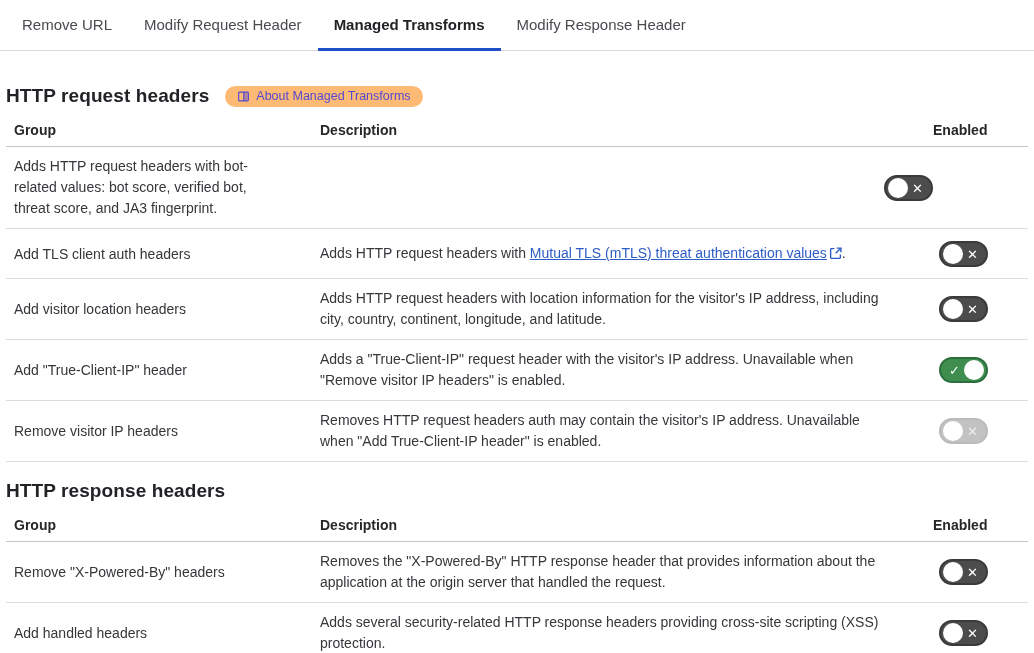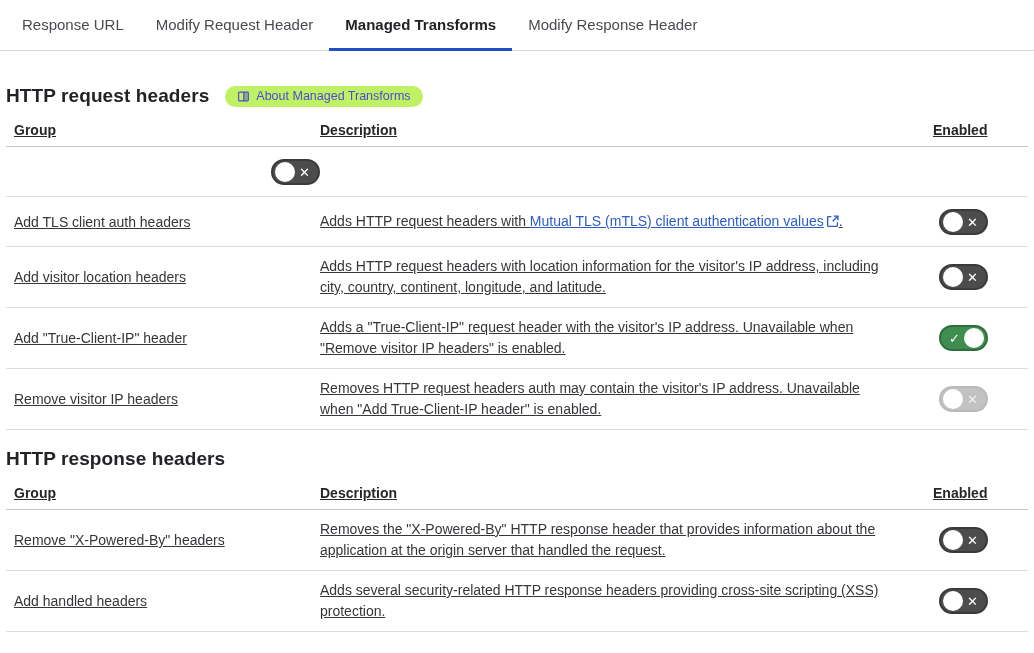--- a/index.html
+++ b/index.html
@@ -9,28 +9,28 @@
   
   .tabbar { display:flex; align-items:stretch; height:51px; border-bottom:1px solid #d8d8d8; padding-left:6px; }
   .tab { display:flex; align-items:center; padding:0 16px; font-size:15px; color:#4a4a50;
     border-bottom:3px solid transparent; margin-bottom:-1px; cursor:pointer; white-space:nowrap; }
   .tab.active { color:#232327; font-weight:700; border-bottom-color:#1f4fc6; }
 
   
   .main { padding:0 6px; }
   .section-head { display:flex; align-items:center; gap:16px; margin-top:34px; }
   .section-head h1 { font-size:19px; font-weight:700; color:#232327; letter-spacing:.1px; }
-  .badge { display:inline-flex; align-items:center; gap:6px; background:#bef264; color:#5348d2;
+  .badge { display:inline-flex; align-items:center; gap:6px; background:#fdba74; color:#5348d2;
     font-size:12.5px; padding:4px 12px; border-radius:12px; cursor:pointer; line-height:1; }
   .badge svg { display:block; }
 
   
   .table { margin-top:10px; }
   .thead, .row { display:grid; grid-template-columns:306px 1fr 55px; align-items:center;
-    padding:0 40px 0 8px;text-decoration:underline; }
+    padding:0 40px 0 8px; }
   .thead { font-size:14px; font-weight:700; color:#27272a; padding-top:5px; padding-bottom:8px;
     border-bottom:1px solid #c6c6c6; }
   .row { border-bottom:1px solid #dcdcdc; min-height:50px; padding-top:9px; padding-bottom:9px; }
   .cell-group { font-size:14px; color:#36363b; padding-right:16px; }
   .cell-desc { font-size:14px; line-height:21px; color:#36363b; padding-right:36px; }
   .cell-desc a { color:#2c5cc5; text-decoration:underline; cursor:pointer; }
   .cell-desc a svg { vertical-align:-2px; margin-left:2px; }
 
   
   .toggle { position:relative; width:49px; height:26px; border-radius:13px; cursor:pointer; justify-self:end; }
@@ -47,21 +47,21 @@
   .toggle[data-state="disabled"] { background:#c2c2c2; border:2px solid #bababa; cursor:default; }
   .toggle[data-state="disabled"] .knob { left:2px; }
   .toggle[data-state="disabled"] .glyph-cross { right:8px; color:#eeeeee; }
 
   .response-head { margin-top:18px; }
 </style>
 </head>
 <body>
 
 <nav class="tabbar">
-  <div class="tab">Response URL</div>
+  <div class="tab">Remove URL</div>
   <div class="tab">Modify Request Header</div>
   <div class="tab active">Managed Transforms</div>
   <div class="tab">Modify Response Header</div>
 </nav>
 
 <div class="main">
 
   <div class="section-head">
     <h1>HTTP request headers</h1>
     <span class="badge">
@@ -77,31 +77,32 @@
   </div>
 
   <div class="table">
     <div class="thead">
       <div>Group</div>
       <div>Description</div>
       <div>Enabled</div>
     </div>
 
     <div class="row">
+      <div class="cell-desc">Adds HTTP request headers with bot-related values: bot score, verified bot, threat score, and JA3 fingerprint.</div>
       <div class="toggle" data-state="off">
 
         <span class="glyph glyph-cross">✕</span>
         <span class="knob"></span>
       </div>
     </div>
 
     <div class="row">
       <div class="cell-group">Add TLS client auth headers</div>
       <div class="cell-desc">
-        <span>Adds HTTP request headers with </span><a><span>Mutual TLS (mTLS) client authentication values</span><span><svg viewBox="0 0 12 12" width="13" height="13">
+        <span>Adds HTTP request headers with </span><a><span>Mutual TLS (mTLS) threat authentication values</span><span><svg viewBox="0 0 12 12" width="13" height="13">
               <path d="M5 1.5H2.2c-.4 0-.7.3-.7.7v7.6c0 .4.3.7.7.7h7.6c.4 0 .7-.3.7-.7V7" fill="none" stroke="currentColor" stroke-width="1.3"></path>
               <path d="M7.2 1h3.8v3.8" fill="none" stroke="currentColor" stroke-width="1.3"></path>
               <path d="M10.8 1.2L6.2 5.8" stroke="currentColor" stroke-width="1.3"></path>
             </svg></span></a><span>.</span>
       </div>
       <div class="toggle" data-state="off">
 
         <span class="glyph glyph-cross">✕</span>
         <span class="knob"></span>
       </div>

